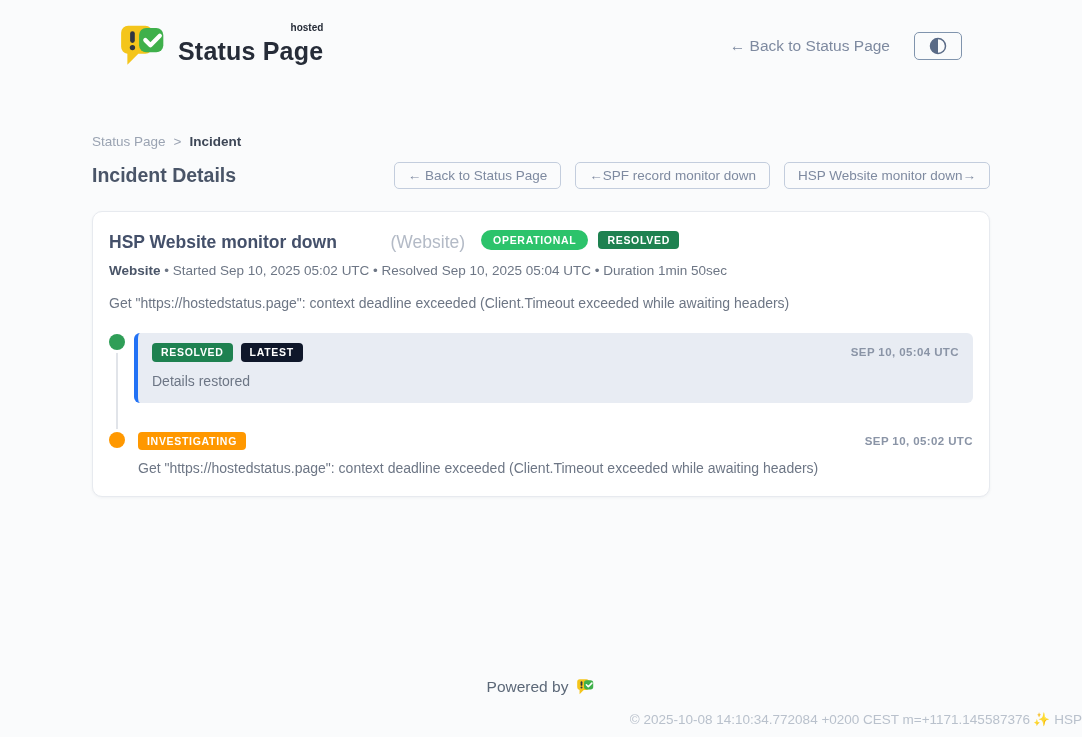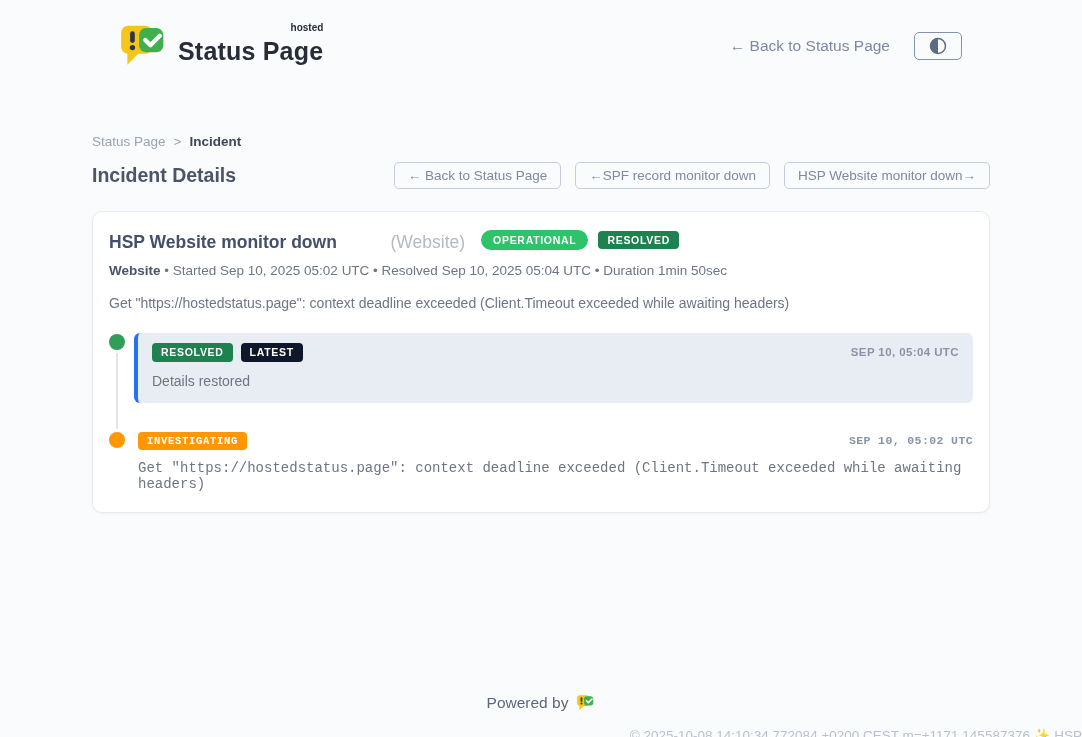--- a/index.html
+++ b/index.html
@@ -72,21 +72,21 @@
     width:16px; height:16px; border-radius:50%; flex-shrink:0; margin-top:1px;
     position:relative; z-index:1; box-shadow:0 0 0 3px #fff;
   }
   .tl-dot.green { background:#2f9e57; }
   .tl-dot.orange { background:#ff9800; }
   .tl-content { flex:1; min-width:0; }
   .tl-content.highlight {
     background:#e8ecf3; border-left:4px solid #2272f5; border-radius:6px;
     padding:10px 14px 14px;
   }
-  .tl-content.plain { padding-left:4px; padding-top:1px;font-family:Liberation Mono, monospace; }
+  .tl-content.plain { padding-left:4px; padding-top:1px; }
   .tl-head { display:flex; align-items:center; justify-content:space-between; }
   .tl-badges { display:flex; gap:8px; }
   .tl-time { font-size:11.5px; font-weight:700; color:#8a94a6; letter-spacing:.4px; }
   .tl-msg { margin-top:11px; font-size:14px; color:#6d7685; }
   .tl-content.plain .tl-msg { margin-top:10px; }
 
   
   .footer { text-align:center; margin-top:181px; padding-bottom:24px; }
   .powered {
     display:inline-flex; align-items:center; gap:8px;

